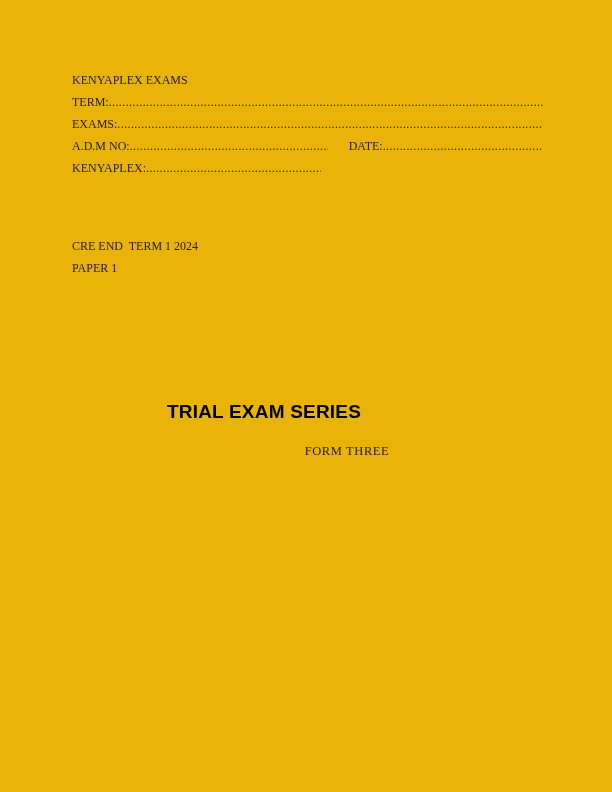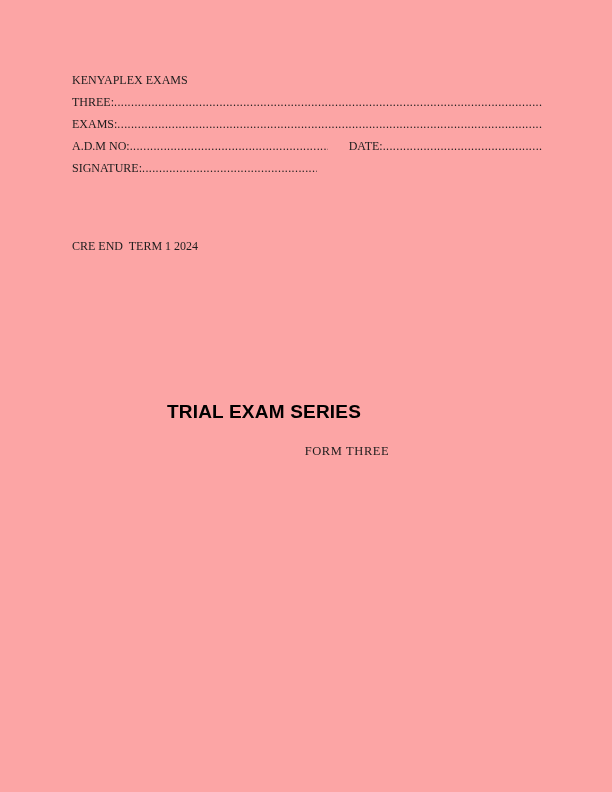--- a/index.html
+++ b/index.html
@@ -4,21 +4,21 @@
 <style>
   html, body {
     margin: 0;
     padding: 0;
     background: #ffffff;
   }
   .page {
     position: relative;
     width: 612px;
     height: 792px;
-    background: #fca5a5;
+    background: #eab308;
     font-family: "Liberation Serif", serif;
     font-size: 12px;
     color: #1c1c1c;
     overflow: hidden;
   }
   .header-block {
     position: absolute;
     left: 72px;
     top: 69px;
     width: 471px;
@@ -91,41 +91,44 @@
 </head>
 <body>
 
 <div class="page">
 
   <div class="header-block">
     <div class="line">
       <span class="label">KENYAPLEX EXAMS</span>
     </div>
     <div class="line">
-      <span class="label">THREE:</span>
+      <span class="label">TERM:</span>
       <span class="dots fill">..........................................................................................................................................................................</span>
     </div>
     <div class="line">
       <span class="label">EXAMS:</span>
       <span class="dots fill">..........................................................................................................................................................................</span>
     </div>
     <div class="line">
       <span class="label">A.D.M NO:</span>
       <span class="dots adm-dots">......................................................................</span>
       <span class="label date-label">DATE:</span>
       <span class="dots fill">......................................................................</span>
     </div>
     <div class="line">
-      <span class="label">SIGNATURE:</span>
+      <span class="label">KENYAPLEX:</span>
       <span class="dots sig-dots">...........................................................</span>
     </div>
   </div>
 
   <div class="meta-block">
     <div class="line">
       <span class="label">CRE END  TERM 1 2024</span>
+    </div>
+    <div class="line">
+      <span class="label">PAPER 1</span>
     </div>
   </div>
 
   <div class="title">TRIAL EXAM SERIES</div>
   <div class="subtitle">FORM THREE</div>
 
 </div>
 
 </body></html>

